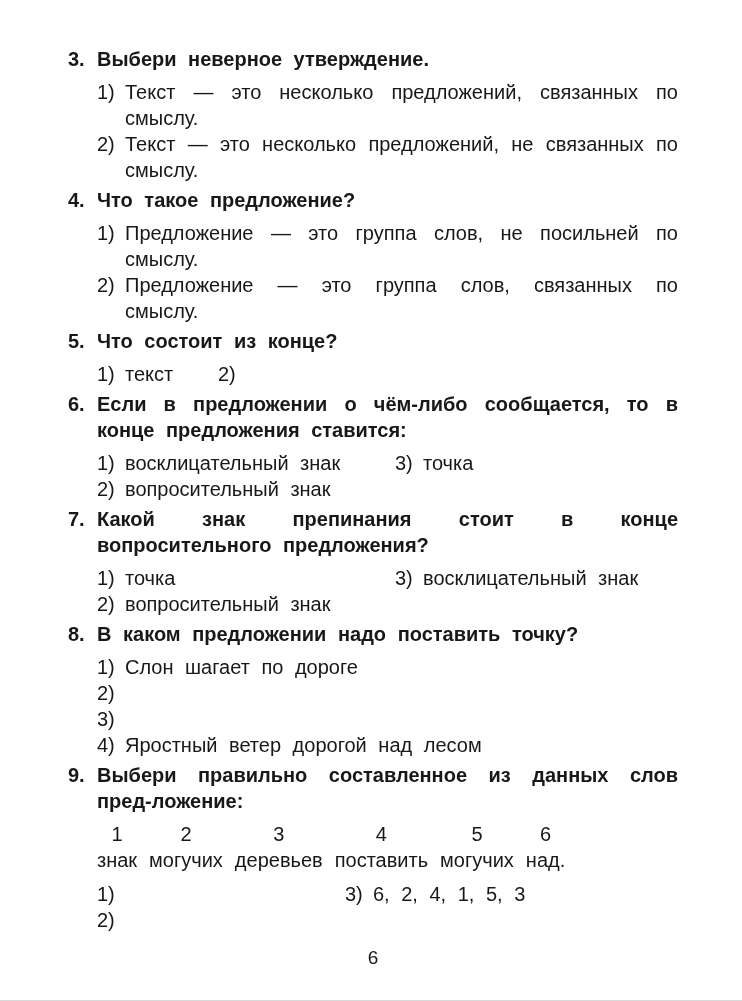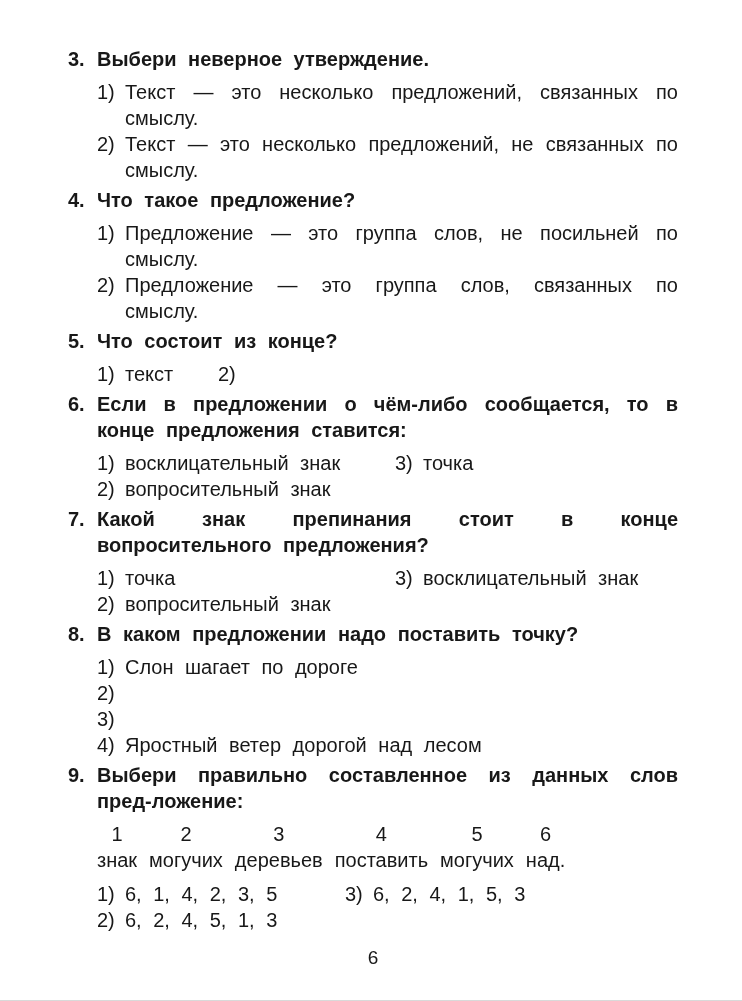--- a/index.html
+++ b/index.html
@@ -201,31 +201,29 @@
           <span class="wb-word">могучих</span>
         </div>
         <div class="wb-item">
           <span class="wb-num">6</span>
           <span class="wb-word">над.</span>
         </div>
       </div>
       <div class="opt-row">
         <div class="opt" style="flex:0 0 248px;">
           <span class="opt-label">1)</span>
-          <span class="opt-text">6, 1, 4, 2, 3, 5</span>
         </div>
         <div class="opt">
           <span class="opt-label">3)</span>
           <span class="opt-text">6, 2, 4, 1, 5, 3</span>
         </div>
       </div>
       <div class="opt-row">
         <div class="opt">
           <span class="opt-label">2)</span>
-          <span class="opt-text">6, 2, 4, 5, 1, 3</span>
         </div>
       </div>
     </div>
   </section>
 
   <footer class="page-footer">6</footer>
 
 </div>
 
 </body></html>

